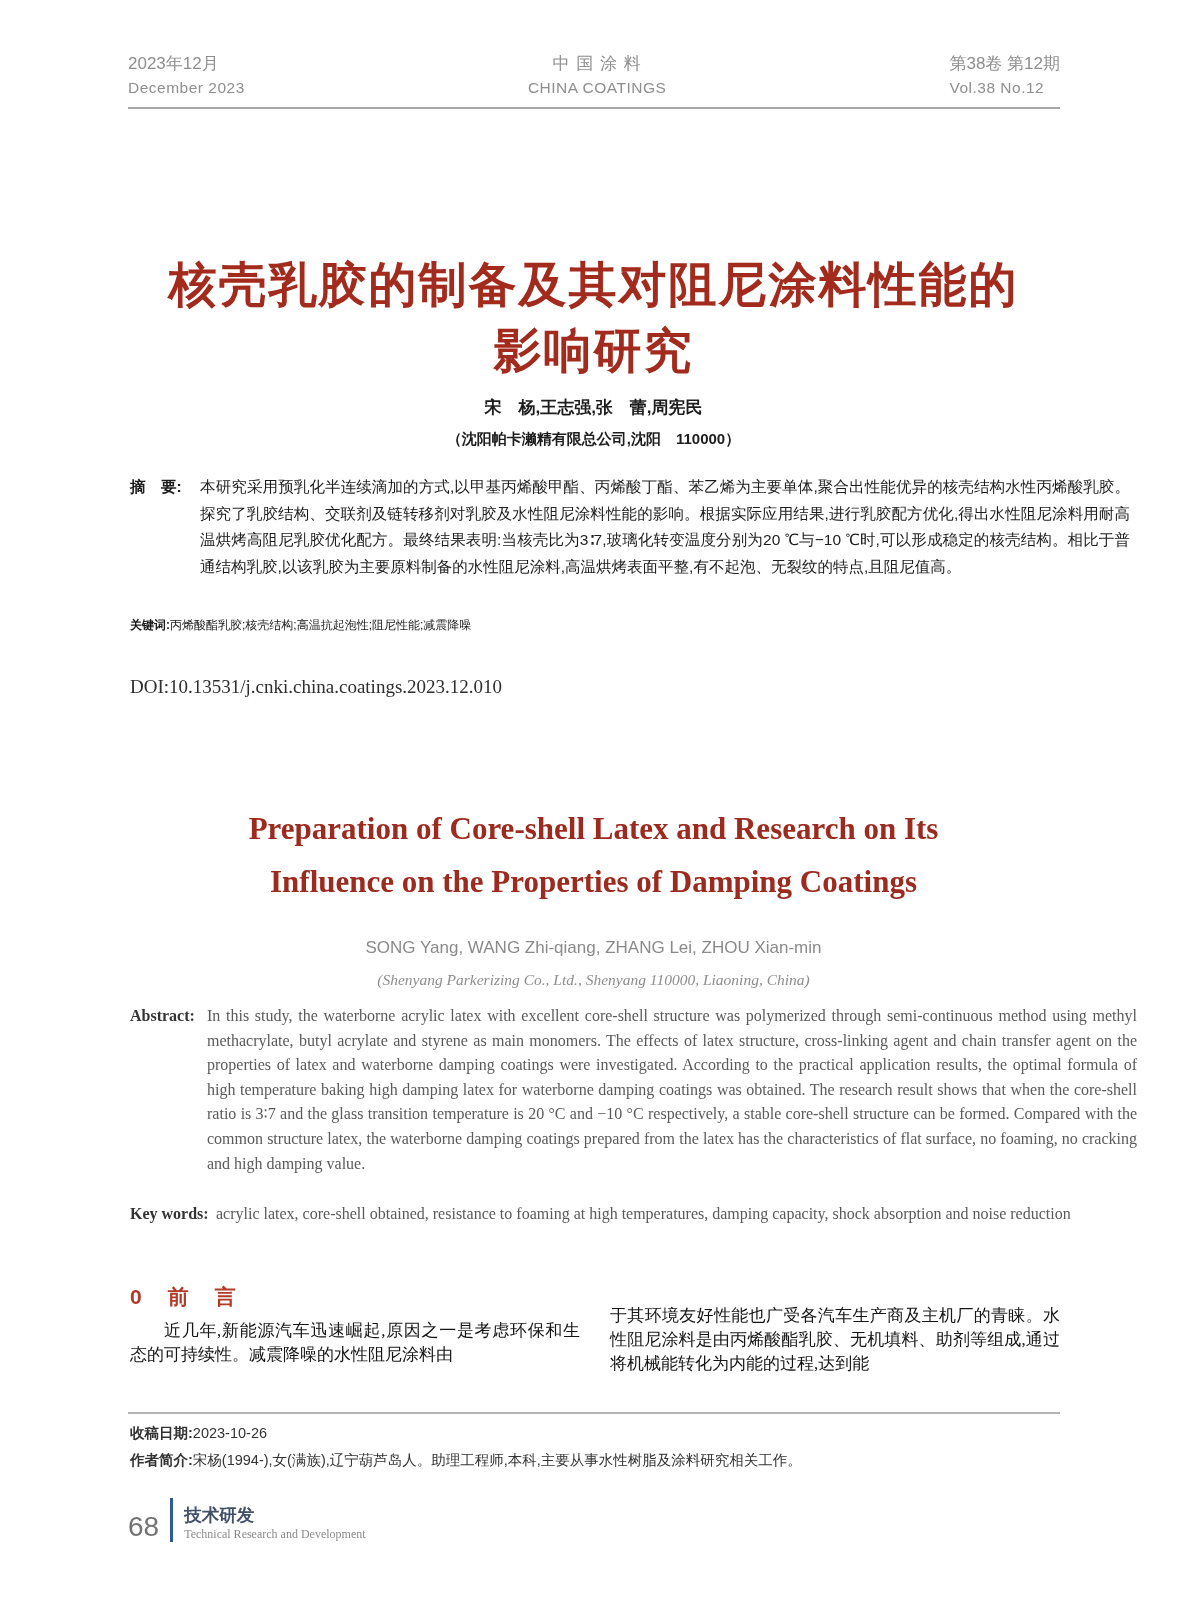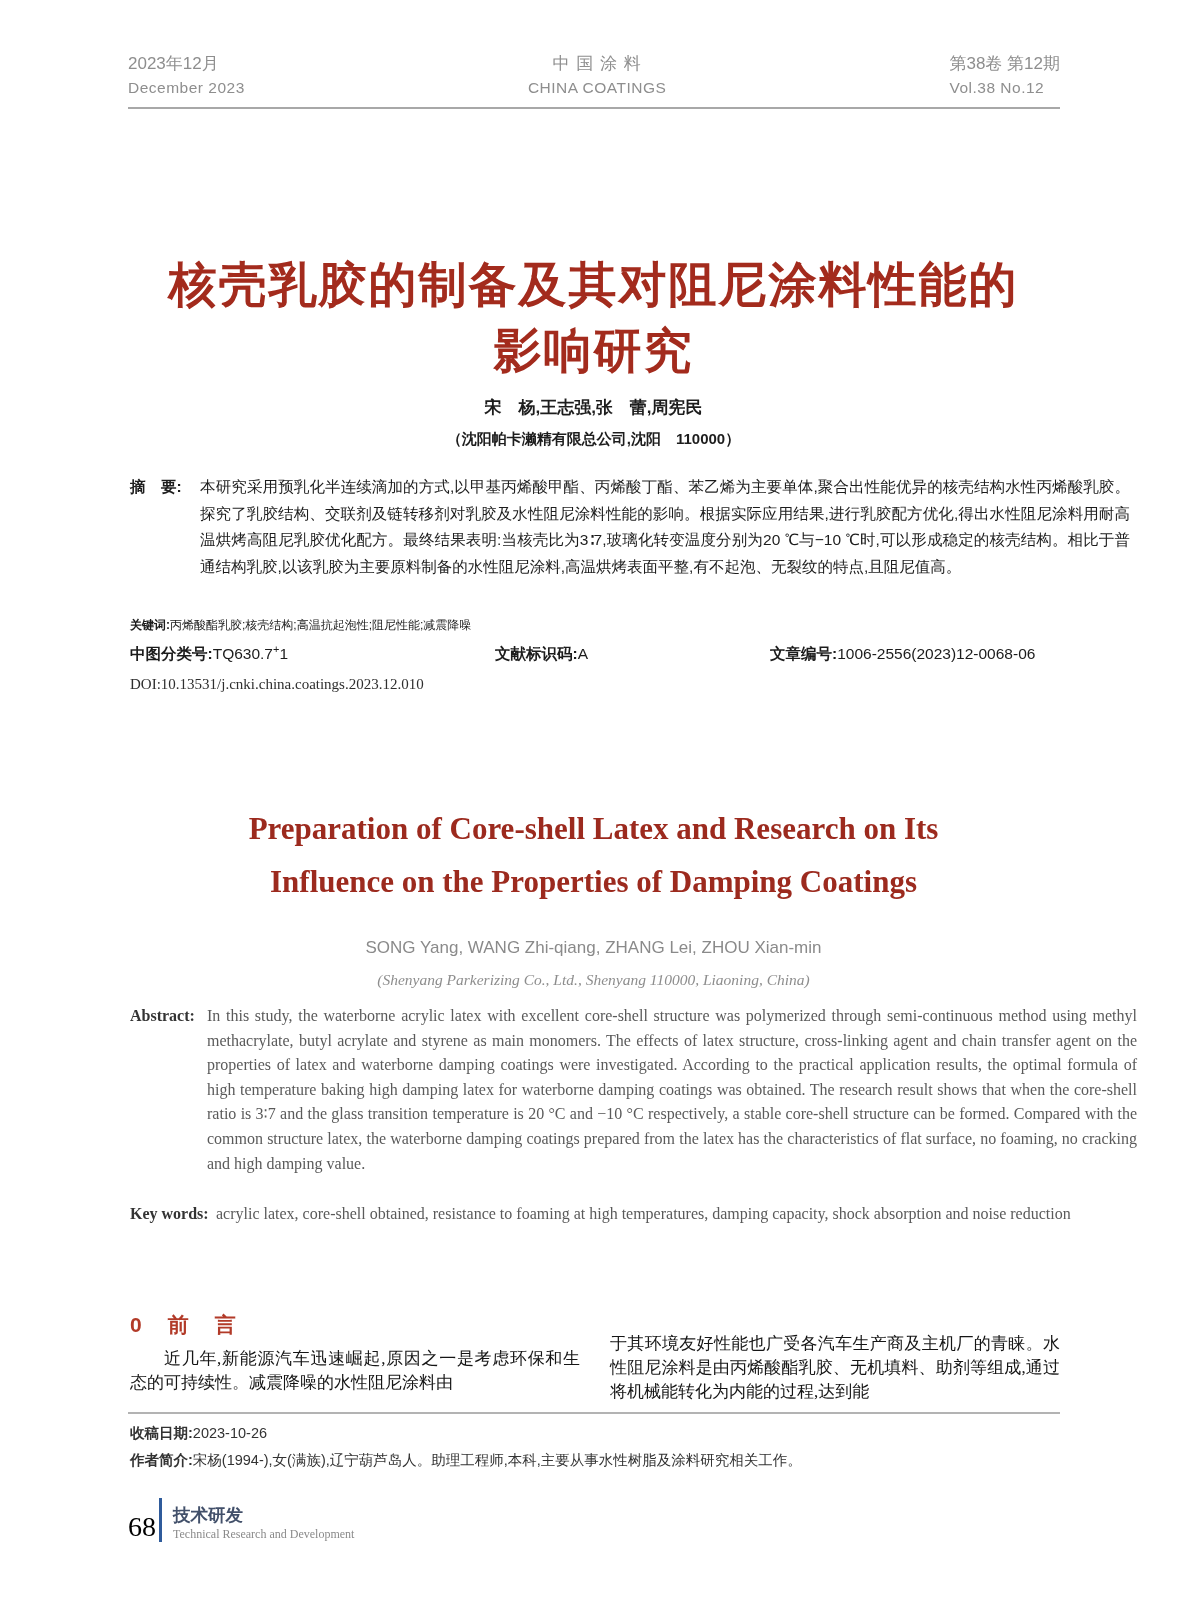--- a/index.html
+++ b/index.html
@@ -39,59 +39,59 @@
   .hang{position:absolute;left:130px;width:930px;text-align:justify;}
   .hang .lbl{font-weight:bold;}
   .abs-zh{top:474px;font-size:15.5px;line-height:26.5px;color:#1c1c1c;padding-left:70px;}
   .abs-zh .lbl{margin-left:-70px;display:inline-block;width:70px;}
   .kw-zh{top:612px;font-size:12px;line-height:26px;color:#1c1c1c;}
   .meta-row{position:absolute;top:644px;left:130px;width:930px;font-size:15.5px;color:#1c1c1c;}
   .meta-row .lbl{font-weight:bold;}
   .meta-item2{position:absolute;left:365px;top:0;}
   .meta-item3{position:absolute;left:640px;top:0;}
   .meta-row sup{font-size:11px;vertical-align:super;line-height:0;}
-  .doi{position:absolute;top:676px;left:130px;font-family:"Liberation Serif", serif;font-size:15px;color:#2e2e2e;}
+  .doi{position:absolute;top:676px;left:130px;font-family:"Liberation Serif", serif;font-size:19px;color:#2e2e2e;}
 
   
   .title-en{
     position:absolute;top:802px;left:0;width:100%;
     text-align:center;color:#9C2A1E;
     font-family:"Liberation Serif", serif;font-weight:bold;
     font-size:31px;line-height:53px;
   }
   .authors-en{position:absolute;top:938px;left:0;width:100%;text-align:center;font-size:17px;color:#8a8a8a;}
   .affil-en{position:absolute;top:971px;left:0;width:100%;text-align:center;font-family:"Liberation Serif", serif;font-style:italic;font-size:15.5px;color:#8d8d8d;}
 
   
   .abs-en{top:1004px;font-family:"Liberation Serif", serif;font-size:16px;line-height:24.6px;color:#5a5a5a;padding-left:77px;}
   .abs-en .lbl{margin-left:-77px;display:inline-block;width:77px;color:#333;}
   .kw-en{top:1202px;font-family:"Liberation Serif", serif;font-size:16px;line-height:24.6px;color:#5a5a5a;padding-left:86px;}
   .kw-en .lbl{margin-left:-86px;display:inline-block;width:86px;color:#333;}
 
   
-  .body-cols{position:absolute;top:1312px;left:130px;width:930px;display:flex;}
+  .body-cols{position:absolute;top:1284px;left:130px;width:930px;display:flex;}
   .colL{width:450px;margin-right:30px;}
   .colR{width:450px;}
   .sec-head{font-size:21px;font-weight:bold;color:#B23A28;line-height:26px;}
   .sec-head .num{margin-right:26px;}
   .sec-head .t1{margin-right:26px;}
   .body-para{font-family:"Liberation Serif", serif;font-size:17px;line-height:24px;color:#151515;text-align:justify;}
   .colL .body-para{margin-top:9px;text-indent:2em;}
   .colR .body-para{margin-top:20px;}
 
   
   .foot-rule{position:absolute;top:1412px;left:128px;width:932px;height:2px;background:#b3b3b3;}
   .fn{position:absolute;left:130px;font-size:14.5px;color:#333;}
   .fn .lbl{font-weight:bold;}
   .fn-received{top:1424px;}
   .fn-bio{top:1451px;}
 
   
   .pfoot{position:absolute;top:1498px;left:128px;display:flex;align-items:flex-end;}
-  .pfoot .pnum{font-family:Liberation Serif, serif;font-size:28px;color:#000000;line-height:30px;padding-right:3px;}
+  .pfoot .pnum{font-family:Liberation Sans, sans-serif;font-size:28px;color:#737373;line-height:30px;padding-right:11px;}
   .pfoot .bar{width:3px;height:44px;background:#2F5B9B;}
   .pfoot .stack{padding-left:11px;}
   .pfoot .czh{font-size:17.5px;font-weight:bold;color:#42506A;line-height:22px;}
   .pfoot .cen{font-family:"Liberation Serif", serif;font-size:12px;color:#8a8a8a;line-height:16px;}
 </style>
 </head>
 <body>
 
 <div class="page">
 
@@ -115,25 +115,20 @@
     <div>核壳乳胶的制备及其对阻尼涂料性能的</div>
     <div>影响研究</div>
   </div>
   <div class="authors-zh">宋　杨,王志强,张　蕾,周宪民</div>
   <div class="affil-zh">（沈阳帕卡濑精有限总公司,沈阳　110000）</div>
 
   <div class="hang abs-zh"><span class="lbl">摘　要:</span><span>本研究采用预乳化半连续滴加的方式,以甲基丙烯酸甲酯、丙烯酸丁酯、苯乙烯为主要单体,聚合出性能优异的核壳结构水性丙烯酸乳胶。探究了乳胶结构、交联剂及链转移剂对乳胶及水性阻尼涂料性能的影响。根据实际应用结果,进行乳胶配方优化,得出水性阻尼涂料用耐高温烘烤高阻尼乳胶优化配方。最终结果表明:当核壳比为3∶7,玻璃化转变温度分别为20 ℃与−10 ℃时,可以形成稳定的核壳结构。相比于普通结构乳胶,以该乳胶为主要原料制备的水性阻尼涂料,高温烘烤表面平整,有不起泡、无裂纹的特点,且阻尼值高。</span></div>
 
   <div class="hang kw-zh"><span class="lbl">关键词:</span><span>丙烯酸酯乳胶;核壳结构;高温抗起泡性;阻尼性能;减震降噪</span></div>
 
-  <div class="meta-row">
-    <span><span class="lbl">中图分类号:</span><span>TQ630.7</span><sup>+</sup><span>1</span></span>
-    <span class="meta-item2"><span class="lbl">文献标识码:</span><span>A</span></span>
-    <span class="meta-item3"><span class="lbl">文章编号:</span><span>1006-2556(2023)12-0068-06</span></span>
-  </div>
   <div class="doi">DOI:10.13531/j.cnki.china.coatings.2023.12.010</div>
 
   <div class="title-en">
     <div>Preparation of Core-shell Latex and Research on Its</div>
     <div>Influence on the Properties of Damping Coatings</div>
   </div>
   <div class="authors-en">SONG Yang, WANG Zhi-qiang, ZHANG Lei, ZHOU Xian-min</div>
   <div class="affil-en">(Shenyang Parkerizing Co., Ltd., Shenyang 110000, Liaoning, China)</div>
 
   <div class="hang abs-en"><span class="lbl">Abstract:</span><span>In this study, the waterborne acrylic latex with excellent core-shell structure was polymerized through semi-continuous method using methyl methacrylate, butyl acrylate and styrene as main monomers. The effects of latex structure, cross-linking agent and chain transfer agent on the properties of latex and waterborne damping coatings were investigated. According to the practical application results, the optimal formula of high temperature baking high damping latex for waterborne damping coatings was obtained. The research result shows that when the core-shell ratio is 3∶7 and the glass transition temperature is 20 °C and −10 °C respectively, a stable core-shell structure can be formed. Compared with the common structure latex, the waterborne damping coatings prepared from the latex has the characteristics of flat surface, no foaming, no cracking and high damping value.</span></div>

